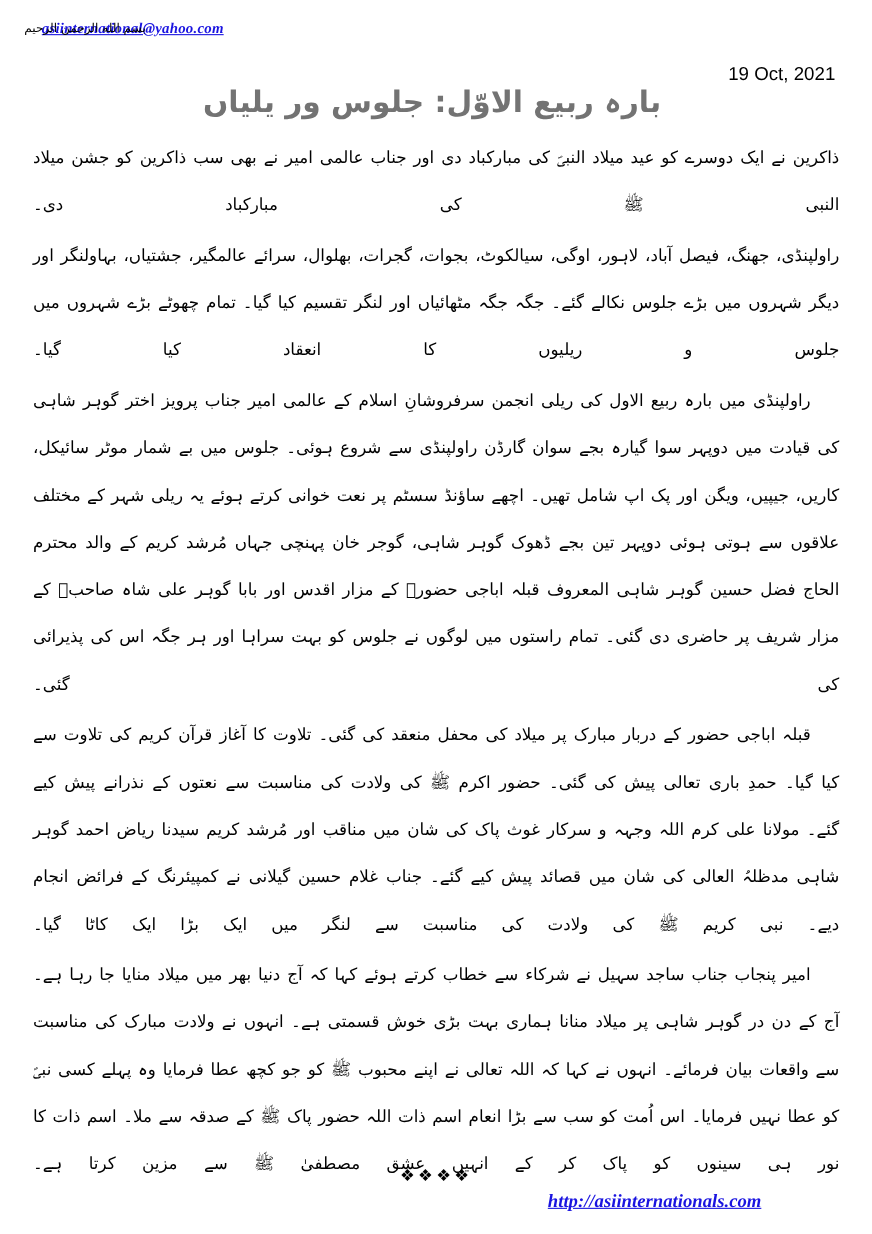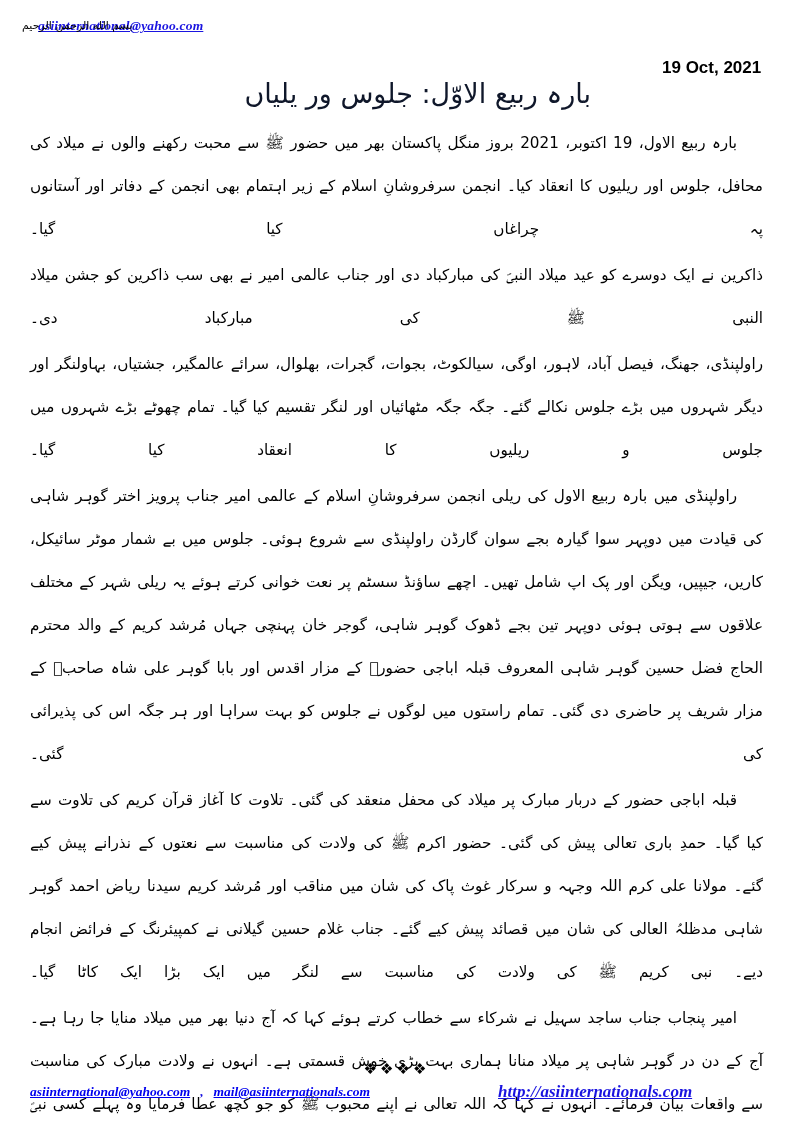--- a/index.html
+++ b/index.html
@@ -57,37 +57,37 @@
   }
 
   
   .title-row {
     position: relative;
     height: 62px;
     margin-top: 4px;
   }
   .doc-title {
     position: absolute;
-    right: 180px;
+    right: 170px;
     top: 8px;
     font-family: "DejaVu Sans", sans-serif;
     font-size: 27px;
-    font-weight: normal;
+    font-weight: bold;
     line-height: 1.45;
     direction: rtl;
     white-space: nowrap;
-    color: #0f172a;
+    color: #737373;
   }
   .doc-date {
     position: absolute;
     left: 640px;
     top: 10px;
     direction: ltr;
     font-family: "Liberation Sans", sans-serif;
-    font-weight: bold;
+    font-weight: normal;
     font-size: 17px;
     color: #000;
     white-space: nowrap;
   }
 
   
   .article {
     direction: rtl;
     text-align: justify;
     text-align-last: justify;
@@ -174,36 +174,32 @@
     <a class="top-email" href="#">asiinternational@yahoo.com</a>
     <div class="bismillah">بسم الله الرحمن الرحيم</div>
   </div>
 
   <div class="title-row">
     <h1 class="doc-title">بارہ ربیع الاوّل: جلوس ور یلیاں</h1>
     <div class="doc-date">19 Oct, 2021</div>
   </div>
 
   <div class="article">
-    <p class="para">بارہ ربیع الاول، 19 اکتوبر، 2021 بروز منگل پاکستان بھر میں حضور ﷺ سے محبت رکھنے والوں نے میلاد کی محافل، جلوس اور ریلیوں کا انعقاد کیا۔ انجمن سرفروشانِ اسلام کے زیر اہتمام بھی انجمن کے دفاتر اور آستانوں پہ چراغاں کیا گیا۔</p>
     <p class="para no-indent">ذاکرین نے ایک دوسرے کو عید میلاد النبیؐ کی مبارکباد دی اور جناب عالمی امیر نے بھی سب ذاکرین کو جشن میلاد النبی ﷺ کی مبارکباد دی۔</p>
     <p class="para no-indent">راولپنڈی، جھنگ، فیصل آباد، لاہور، اوگی، سیالکوٹ، بجوات، گجرات، بھلوال، سرائے عالمگیر، جشتیاں، بہاولنگر اور دیگر شہروں میں بڑے جلوس نکالے گئے۔ جگہ جگہ مٹھائیاں اور لنگر تقسیم کیا گیا۔ تمام چھوٹے بڑے شہروں میں جلوس و ریلیوں کا انعقاد کیا گیا۔</p>
     <p class="para">راولپنڈی میں بارہ ربیع الاول کی ریلی انجمن سرفروشانِ اسلام کے عالمی امیر جناب پرویز اختر گوہر شاہی کی قیادت میں دوپہر سوا گیارہ بجے سوان گارڈن راولپنڈی سے شروع ہوئی۔ جلوس میں بے شمار موٹر سائیکل، کاریں، جیپیں، ویگن اور پک اپ شامل تھیں۔ اچھے ساؤنڈ سسٹم پر نعت خوانی کرتے ہوئے یہ ریلی شہر کے مختلف علاقوں سے ہوتی ہوئی دوپہر تین بجے ڈھوک گوہر شاہی، گوجر خان پہنچی جہاں مُرشد کریم کے والد محترم الحاج فضل حسین گوہر شاہی المعروف قبلہ اباجی حضورؒ کے مزار اقدس اور بابا گوہر علی شاہ صاحبؒ کے مزار شریف پر حاضری دی گئی۔ تمام راستوں میں لوگوں نے جلوس کو بہت سراہا اور ہر جگہ اس کی پذیرائی کی گئی۔</p>
     <p class="para">قبلہ اباجی حضور کے دربار مبارک پر میلاد کی محفل منعقد کی گئی۔ تلاوت کا آغاز قرآن کریم کی تلاوت سے کیا گیا۔ حمدِ باری تعالی پیش کی گئی۔ حضور اکرم ﷺ کی ولادت کی مناسبت سے نعتوں کے نذرانے پیش کیے گئے۔ مولانا علی کرم اللہ وجہہ و سرکار غوث پاک کی شان میں مناقب اور مُرشد کریم سیدنا ریاض احمد گوہر شاہی مدظلہُ العالی کی شان میں قصائد پیش کیے گئے۔ جناب غلام حسین گیلانی نے کمپیئرنگ کے فرائض انجام دیے۔ نبی کریم ﷺ کی ولادت کی مناسبت سے لنگر میں ایک بڑا ایک کاٹا گیا۔</p>
     <p class="para">امیر پنجاب جناب ساجد سہیل نے شرکاء سے خطاب کرتے ہوئے کہا کہ آج دنیا بھر میں میلاد منایا جا رہا ہے۔ آج کے دن در گوہر شاہی پر میلاد منانا ہماری بہت بڑی خوش قسمتی ہے۔ انہوں نے ولادت مبارک کی مناسبت سے واقعات بیان فرمائے۔ انہوں نے کہا کہ اللہ تعالی نے اپنے محبوب ﷺ کو جو کچھ عطا فرمایا وہ پہلے کسی نبیؑ کو عطا نہیں فرمایا۔ اس اُمت کو سب سے بڑا انعام اسم ذات اللہ حضور پاک ﷺ کے صدقہ سے ملا۔ اسم ذات کا نور ہی سینوں کو پاک کر کے انہیں عشق مصطفیٰ ﷺ سے مزین کرتا ہے۔</p>
 
   </div>
 
   <div class="footer">
 
     <div class="divider">❖❖❖❖</div>
 
 
     <div class="contact-row">
-      <div class="contact-emails">
-        <a href="#">asiinternational@yahoo.com</a><span class="sep">,</span><a href="#">mail@asiinternationals.com</a>
-      </div>
       <a class="contact-url" href="#">http://asiinternationals.com</a>
     </div>
 
   </div>
 
 </div>
 
 </body></html>

